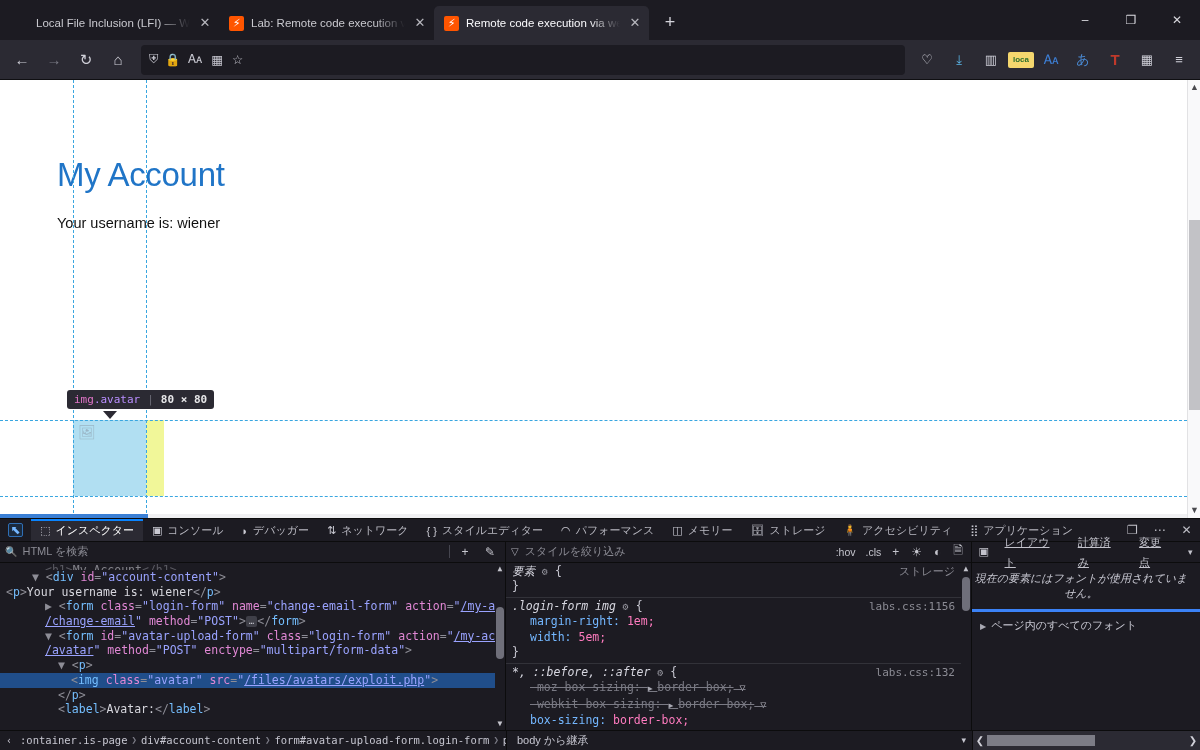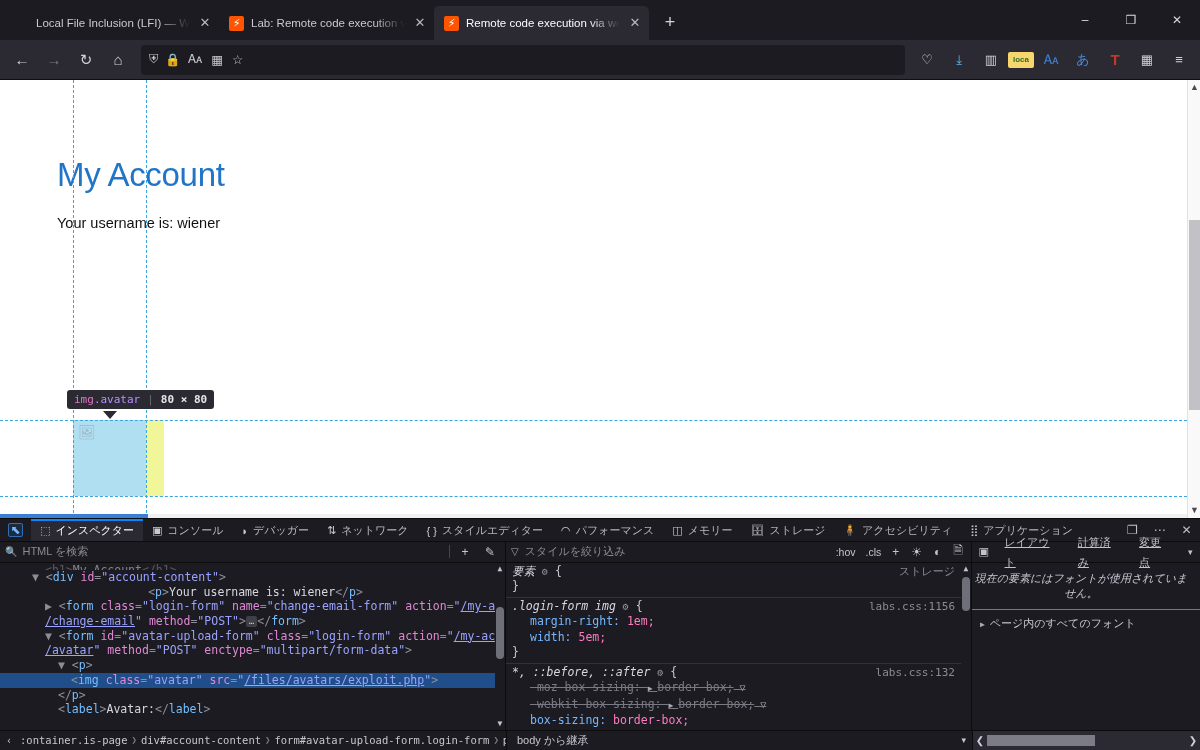--- a/index.html
+++ b/index.html
@@ -298,21 +298,21 @@
   .fonts-tabs .caret {
     margin-left: auto; width: 20px; text-align: center; color: #c3c3cc; font-size: 9px;
     position: relative;
   }
   .fonts-body { flex: 1 1 auto; background: #1c1b22; }
   .fonts-msg {
     padding: 8px 10px 8px 0; text-align: center; font-size: 11px;
     color: #c8c8d2; font-style: italic;
   }
   .fonts-all {
-    border-top: 1px solid #3b82f6; padding: 6px 8px; font-size: 11px; color: #c8c8d2; font-family: Liberation Mono, monospace;
+    border-top: 3px solid #3b82f6; padding: 6px 8px; font-size: 11px; color: #c8c8d2;
   }
   .fonts-all .tri { margin-right: 5px; }
 
   
   .dt-footer {
     height: 22px; display: flex; align-items: stretch;
     background: #1c1b22; border-top: 1px solid #0c0c0d;
   }
   .crumbs {
     flex: 0 0 506px; display: flex; align-items: center;
@@ -491,21 +491,21 @@
           <span class="sicon">🔍</span>
           <span class="sph">HTML を検索</span>
           <span class="divider"></span>
           <span class="act">+</span>
           <span class="act">✎</span>
         </div>
         <div class="dom-tree">
           <div class="dom-tree-inner" id="dom-lines">
               <div class="dl" style="opacity: 0.55; height: 7px; overflow: hidden; padding-left: 45px;"><span class="tw">&lt;h1&gt;</span><span class="tx">My Account</span><span class="tw">&lt;/h1&gt;</span></div>
               <div class="dl" style="padding-left: 32px;"><span class="tw">▼ </span><span class="tw">&lt;</span><span class="tg">div</span><span class="at"> id</span><span class="tw">=</span><span class="av">"account-content"</span><span class="tw">&gt;</span></div>
-              <div class="dl" style=" text-align: center;"><span class="tw">&lt;</span><span class="tg">p</span><span class="tw">&gt;</span><span class="tx">Your username is: wiener</span><span class="tw">&lt;/</span><span class="tg">p</span><span class="tw">&gt;</span></div>
+              <div class="dl" style=""><span class="tw">&lt;</span><span class="tg">p</span><span class="tw">&gt;</span><span class="tx">Your username is: wiener</span><span class="tw">&lt;/</span><span class="tg">p</span><span class="tw">&gt;</span></div>
               <div class="dl" style="padding-left: 45px;"><span class="tw">▶ </span><span class="tw">&lt;</span><span class="tg">form</span><span class="at"> class</span><span class="tw">=</span><span class="av">"login-form"</span><span class="at"> name</span><span class="tw">=</span><span class="av">"change-email-form"</span><span class="at"> action</span><span class="tw">=</span><span class="av">"</span><span class="avl">/my-account</span></div>
               <div class="dl" style="padding-left: 45px;"><span class="avl">/change-email</span><span class="av">"</span><span class="at"> method</span><span class="tw">=</span><span class="av">"POST"</span><span class="tw">&gt;</span><span class="ellip">…</span><span class="tw">&lt;/</span><span class="tg">form</span><span class="tw">&gt;</span></div>
               <div class="dl" style="padding-left: 45px;"><span class="tw">▼ </span><span class="tw">&lt;</span><span class="tg">form</span><span class="at"> id</span><span class="tw">=</span><span class="av">"avatar-upload-form"</span><span class="at"> class</span><span class="tw">=</span><span class="av">"login-form"</span><span class="at"> action</span><span class="tw">=</span><span class="av">"</span><span class="avl">/my-account</span></div>
               <div class="dl" style="padding-left: 45px;"><span class="avl">/avatar</span><span class="av">"</span><span class="at"> method</span><span class="tw">=</span><span class="av">"POST"</span><span class="at"> enctype</span><span class="tw">=</span><span class="av">"multipart/form-data"</span><span class="tw">&gt;</span></div>
               <div class="dl" style="padding-left: 58px;"><span class="tw">▼ </span><span class="tw">&lt;</span><span class="tg">p</span><span class="tw">&gt;</span></div>
               <div class="dl sel" style="padding-left: 71px;"><span class="tw">&lt;</span><span class="tg">img</span><span class="at"> class</span><span class="tw">=</span><span class="av">"avatar"</span><span class="at"> src</span><span class="tw">=</span><span class="av">"</span><span class="avl">/files/avatars/exploit.php</span><span class="av">"</span><span class="tw">&gt;</span></div>
               <div class="dl" style="padding-left: 58px;"><span class="tw">&lt;/</span><span class="tg">p</span><span class="tw">&gt;</span></div>
               <div class="dl" style="padding-left: 58px;"><span class="tw">&lt;</span><span class="tg">label</span><span class="tw">&gt;</span><span class="tx">Avatar:</span><span class="tw">&lt;/</span><span class="tg">label</span><span class="tw">&gt;</span></div>
             </div>
           <div class="dom-scroll">

